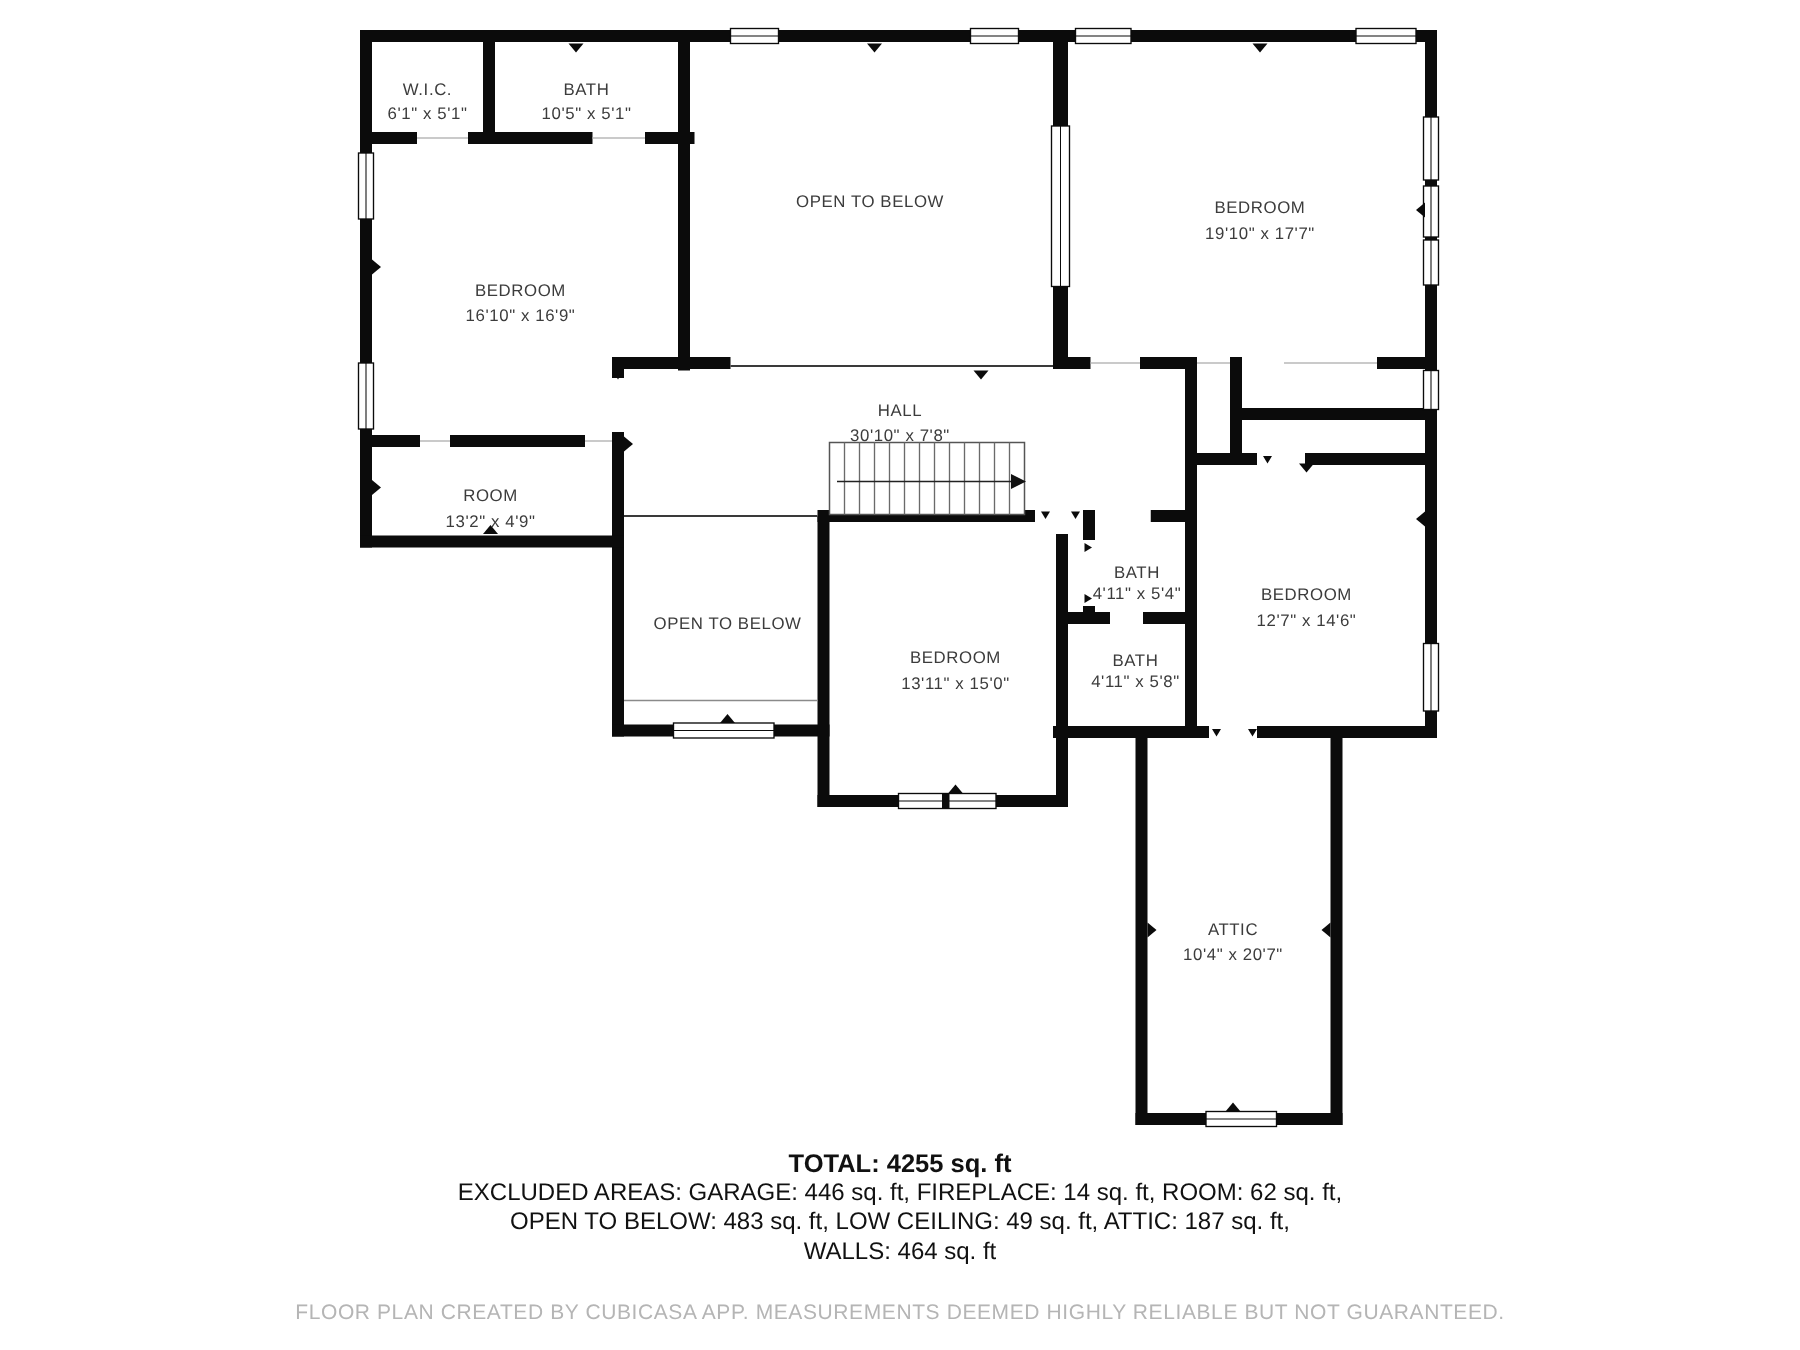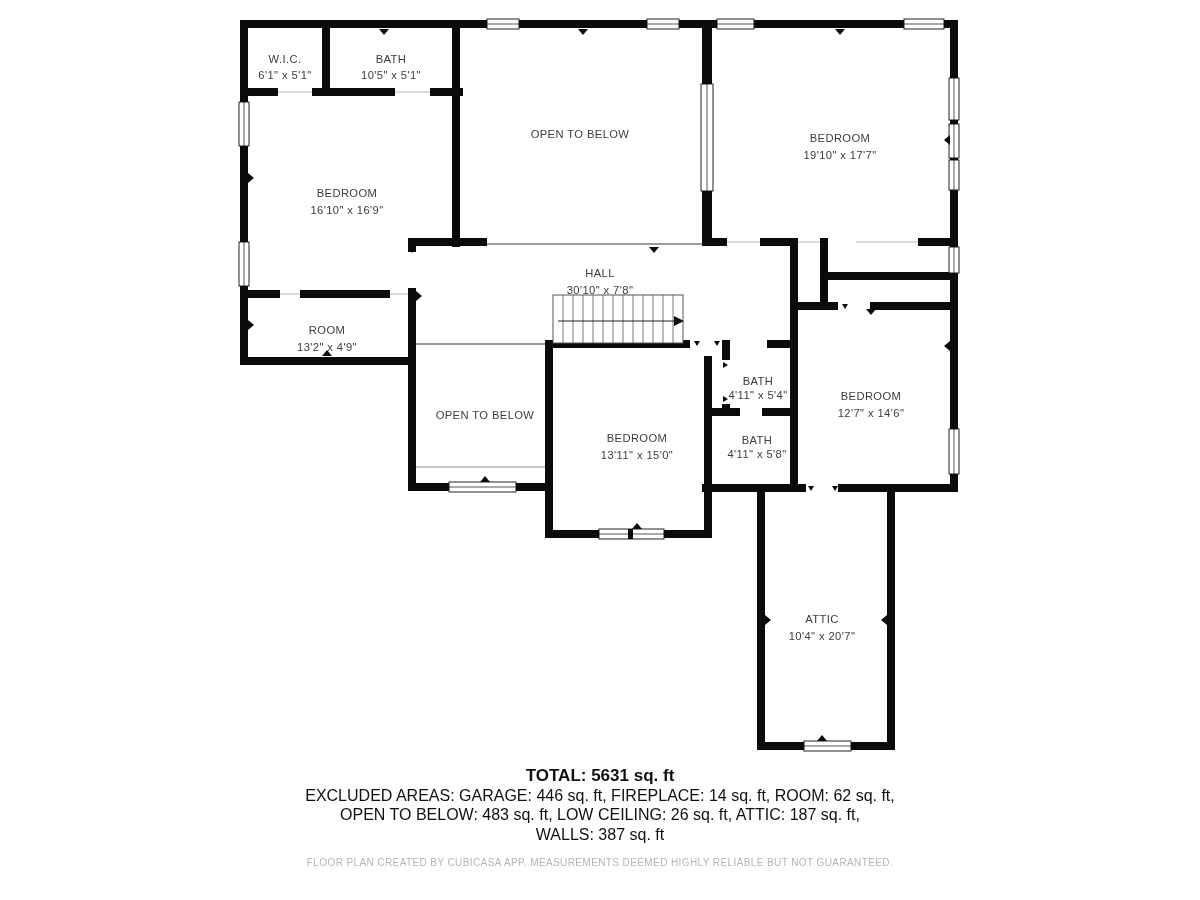--- a/index.html
+++ b/index.html
@@ -4,21 +4,21 @@
 <style>
   html,body{margin:0;padding:0;background:#ffffff;}
   .page{position:relative;width:1200px;height:900px;background:#fff;overflow:hidden;
         font-family:"Liberation Sans",sans-serif;border-radius:14px;}
   svg{position:absolute;top:0;left:0;}
   .room-name,.room-dims{fill:#3c3c3c;font-family:"Liberation Sans",sans-serif;
         font-size:11.2px;letter-spacing:.4px;}
   .summary{position:absolute;top:766px;left:0;width:1200px;text-align:center;
         color:#111;font-size:16px;line-height:19.5px;}
   .summary .total{font-size:17px;font-weight:bold;}
-  .summary .footer{margin-top:9px;font-size:10px;letter-spacing:.4px;color:#b5b5b5;}
+  .summary .footer{margin-top:21px;font-size:14px;letter-spacing:.4px;color:#b5b5b5;}
 </style>
 </head>
 <body>
 
 <div class="page">
   <svg width="1200" height="760" viewBox="0 0 1200 760">
 
     <g fill="#0b0b0b">
       <rect x="240" y="20" width="718" height="8"></rect>
       <rect x="240" y="20" width="8" height="345"></rect>
@@ -219,19 +219,19 @@
         <text class="room-dims" x="871" y="417">12'7" x 14'6"</text>
       </g>
       <g>
         <text class="room-name" x="822" y="623">ATTIC</text>
         <text class="room-dims" x="822" y="640">10'4" x 20'7"</text>
       </g>
     </g>
   </svg>
 
   <div class="summary">
-    <div class="total">TOTAL: 5631 sq. ft</div>
+    <div class="total">TOTAL: 4255 sq. ft</div>
     <div class="line">EXCLUDED AREAS: GARAGE: 446 sq. ft, FIREPLACE: 14 sq. ft, ROOM: 62 sq. ft,</div>
-    <div class="line">OPEN TO BELOW: 483 sq. ft, LOW CEILING: 26 sq. ft, ATTIC: 187 sq. ft,</div>
-    <div class="line">WALLS: 387 sq. ft</div>
+    <div class="line">OPEN TO BELOW: 483 sq. ft, LOW CEILING: 49 sq. ft, ATTIC: 187 sq. ft,</div>
+    <div class="line">WALLS: 464 sq. ft</div>
     <div class="footer">FLOOR PLAN CREATED BY CUBICASA APP. MEASUREMENTS DEEMED HIGHLY RELIABLE BUT NOT GUARANTEED.</div>
   </div>
 </div>
 
 </body></html>

